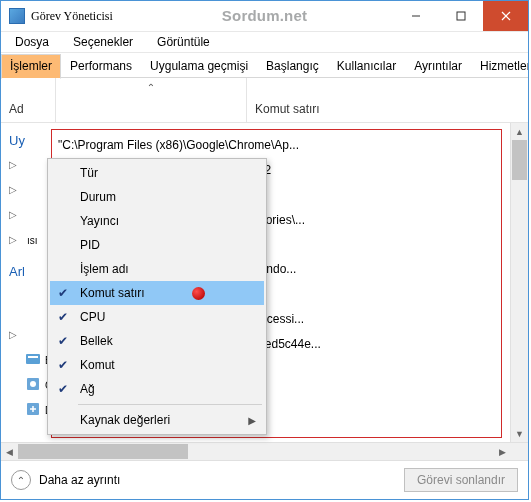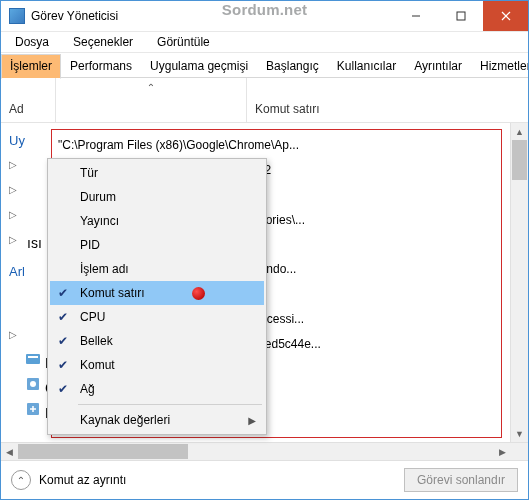--- a/index.html
+++ b/index.html
@@ -35,26 +35,27 @@
     height: 16px;
     margin-right: 6px;
     background: linear-gradient(135deg, #5aa7e0 0%, #3a7cc0 100%);
     border: 1px solid #2a6cb0;
     box-sizing: border-box;
     position: relative;
   }
   .title-text {
     font-size: 12px;
     color: #000;
+    font-family: Liberation Serif, serif;
   }
   .watermark {
     position: absolute;
     left: 50%;
     transform: translateX(-50%);
-    top: 0;
+    top: 6px;
     font: bold 15px "Segoe UI", sans-serif;
     color: #a7a9aa;
     letter-spacing: 0.2px;
     pointer-events: none;
   }
   .win-controls {
     margin-left: auto;
     display: flex;
     height: 100%;
   }
@@ -326,21 +327,21 @@
     width: 13px;
     height: 13px;
     border-radius: 50%;
     background: radial-gradient(circle at 35% 35%, #ff4d4d 0%, #c41111 70%, #8a0a0a 100%);
     position: absolute;
     left: 142px;
   }
   
   .under-text {
     position: absolute;
-    font-size: 14px;
+    font-size: 10px;
     white-space: nowrap;
   }
 </style>
 </head>
 <body>
 
 <div class="window">
 
   <div class="titlebar">
     <div class="title-icon"></div>
@@ -500,17 +501,17 @@
         <span style="position:absolute;right:8px;color:#555;font-size:10px">▶</span>
       </div>
     </div>
 
   </div>
 
   <div class="footer">
     <div class="expand-icon">
       <span>⌃</span>
     </div>
-    <span>Komut az ayrıntı</span>
+    <span>Daha az ayrıntı</span>
     <div class="end-btn">Görevi sonlandır</div>
   </div>
 
 </div>
 
 </body></html>

